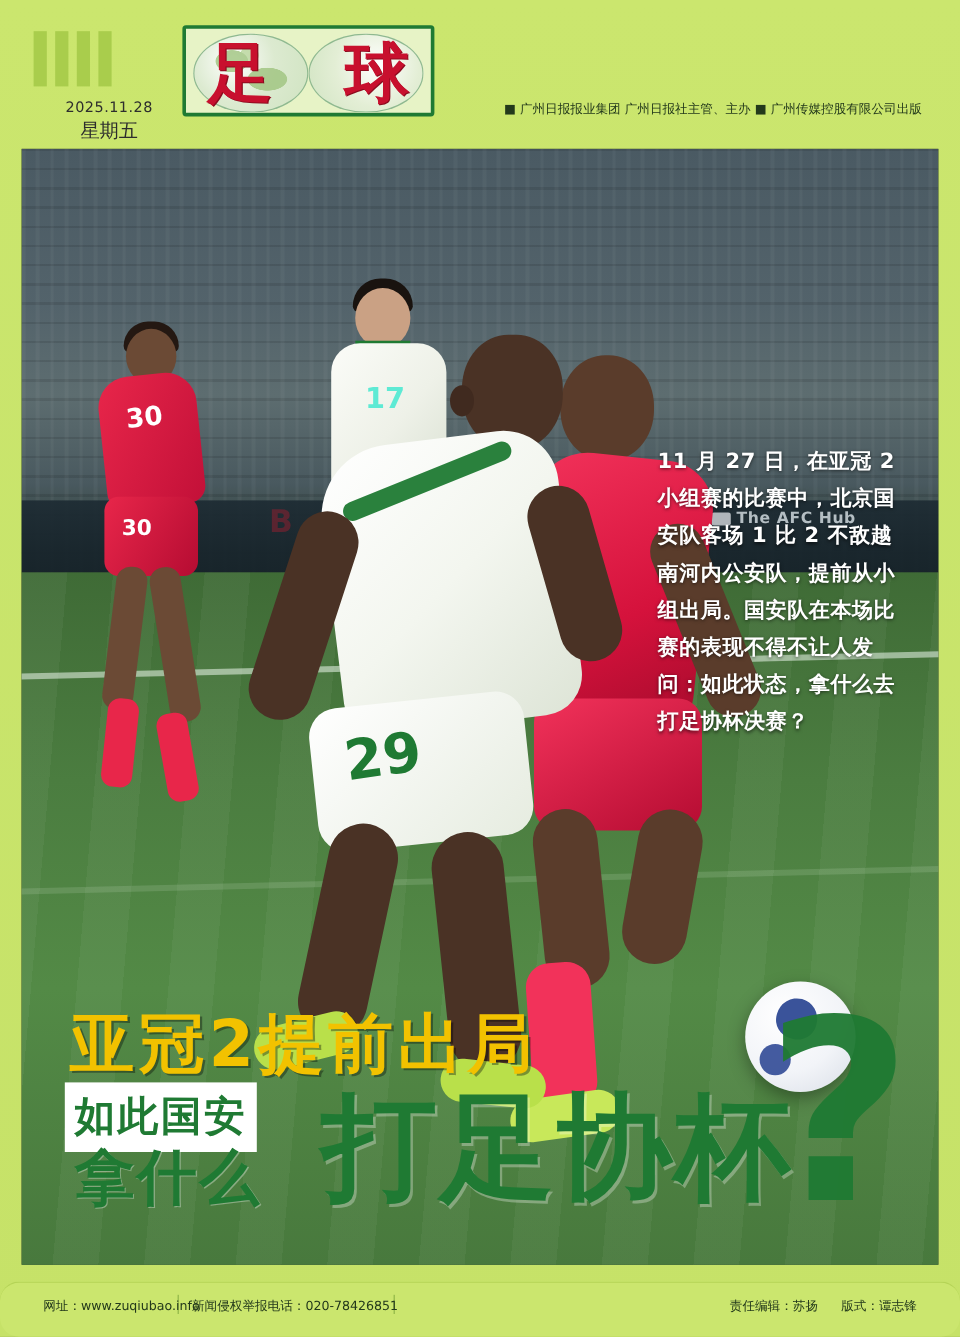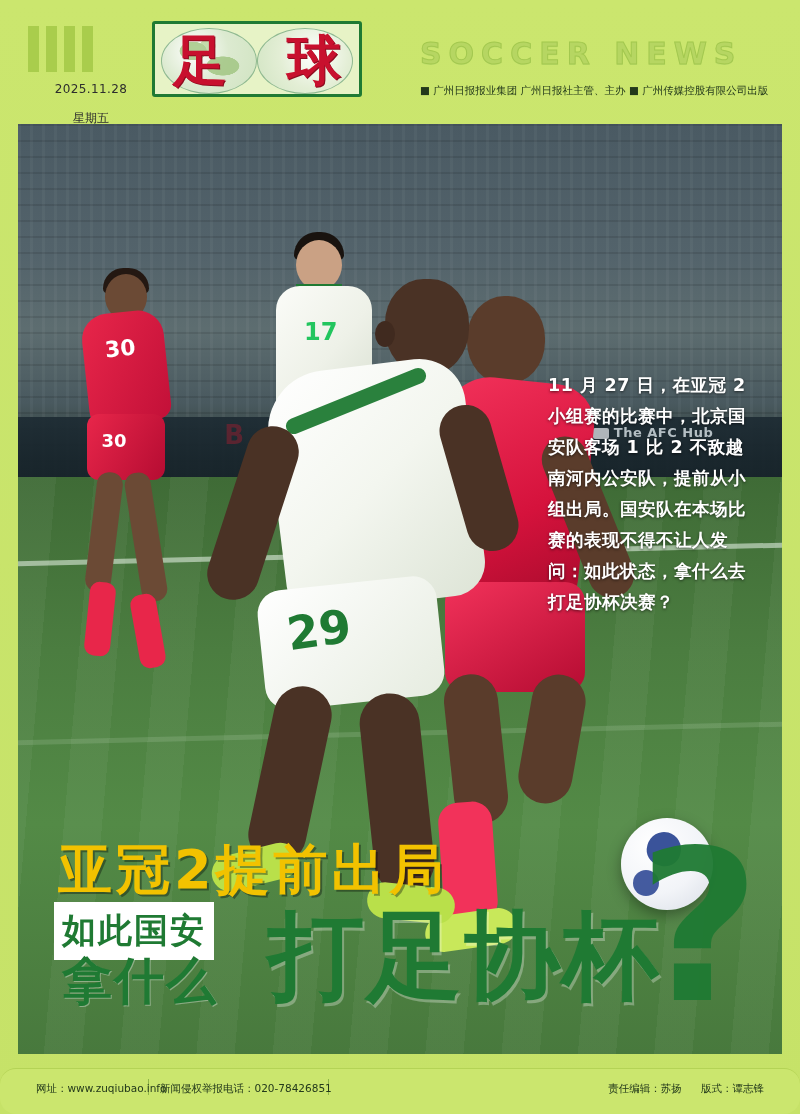--- a/index.html
+++ b/index.html
@@ -32,21 +32,21 @@
   .stripes span:nth-child(2){ height: 46px; }
   .stripes span:nth-child(3){ height: 46px; }
   .stripes span:nth-child(4){ height: 46px; }
 
   .dateblock {
     position: absolute; left: 47px; top: 82px;
     text-align: center; width: 88px;
     color: #2d2d2d;
   }
   .dateblock .d1 { font-size: 12px; letter-spacing: .4px; }
-  .dateblock .d2 { font-size: 12px; margin-top: 14px; }
+  .dateblock .d2 { font-size: 16px; margin-top: 3px; }
 
   .logo-box {
     position: absolute; left: 152px; top: 21px;
     width: 210px; height: 76px;
     border: 3px solid #1f7a33;
     border-radius: 3px;
     background: #e7f3c6;
     overflow: hidden;
   }
   .logo-globe {
@@ -202,21 +202,21 @@
   }
   .p-green-back .torso{
     position:absolute; left:6px; top:60px; width:96px; height:125px;
     background:linear-gradient(130deg,#fbfcf8 0%, #eef1e8 55%, #d9e0d2 100%);
     border-radius: 24px 24px 12px 12px;
   }
   .p-green-back .collar{
     position:absolute; left:26px; top:58px; width:46px; height:16px; background:#1f7a33; border-radius:0 0 16px 16px;
   }
   .p-green-back .num{
-    position:absolute; left:34px; top:92px; color:#22c55e; font-size:24px; font-weight:700;
+    position:absolute; left:34px; top:92px; color:#5eead4; font-size:24px; font-weight:700;
   }
 
   .p-main{
     left: 26%; top: 16%; width: 330px; height: 760px;
   }
   .p-main .head{
     position:absolute; left:168px; top:6px; width:84px; height:96px; background:#4a3225; border-radius:46% 46% 48% 48%;
   }
   .p-main .ear{
     position:absolute; left:158px; top:48px; width:20px; height:26px; background:#402a1f; border-radius:50%;
@@ -392,21 +392,20 @@
       <div class="d2">星期五</div>
     </div>
 
     <div class="logo-box">
       <div class="logo-globe"></div>
       <div class="logo-globe2"></div>
       <div class="logo-char c1">足</div>
       <div class="logo-char c2">球</div>
     </div>
 
-    <div class="soccer-news">SOCCER NEWS</div>
     <div class="pub-line">■ 广州日报报业集团  广州日报社主管、主办   ■ 广州传媒控股有限公司出版</div>
   </div>
 
   <div class="photo">
     <div class="bg-stand"></div>
     <div class="stand-detail"></div>
     <div class="ad-board"></div>
     <div class="ad-bm">B</div>
     <div class="ad-afc"><span class="dot"></span><span>The AFC Hub</span></div>
 

